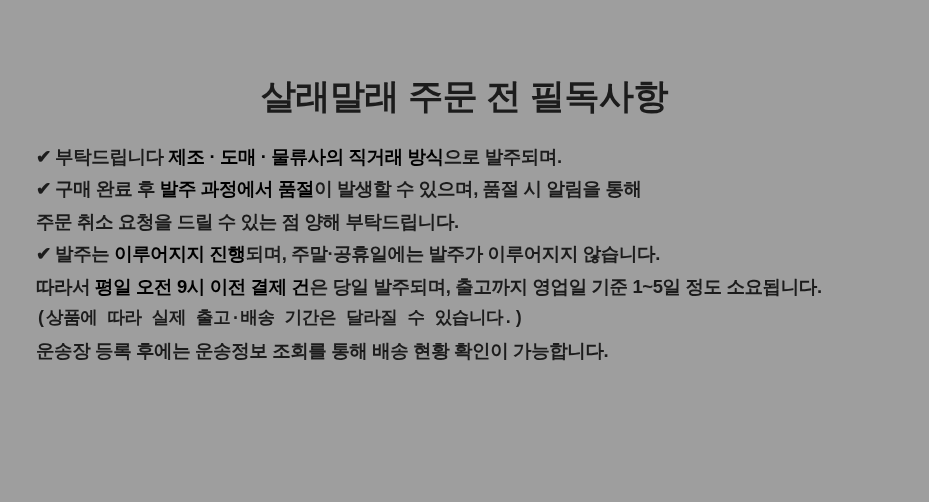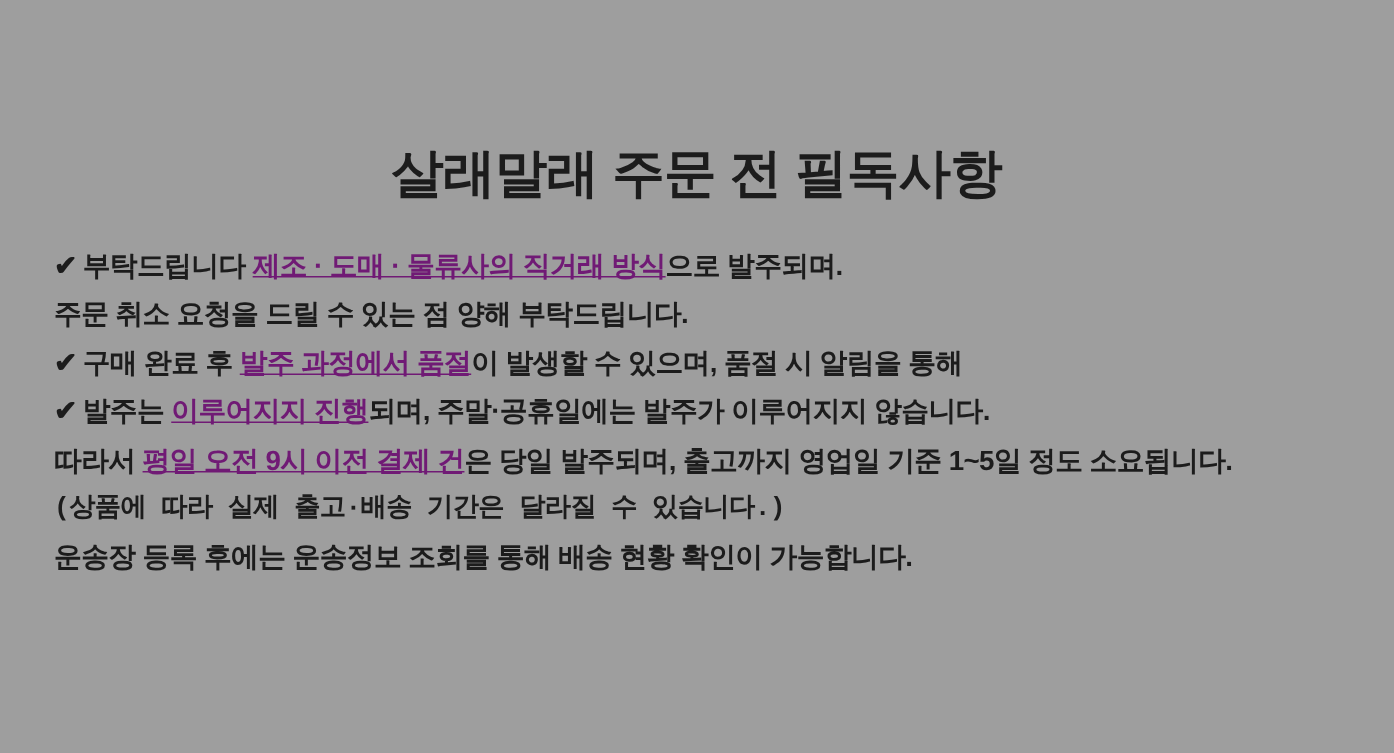--- a/index.html
+++ b/index.html
@@ -11,22 +11,21 @@
     height: 502px;
     background: #9e9e9e;
     font-family: "Liberation Sans", sans-serif;
     overflow: hidden;
   }
   .page {
     position: relative;
     width: 929px;
     height: 370px;
     box-sizing: border-box;
-    padding: 0 24px;
-    margin-top: 36px;
+    padding: 16px 24px;
   }
   .title {
     text-align: center;
     font-size: 35px;
     font-weight: bold;
     color: #1c1c1c;
     letter-spacing: -0.5px;
     padding-top: 58px;
     line-height: 1.25;
   }
@@ -47,34 +46,33 @@
   .line.tight {
     margin-bottom: 13px;
     font-family: Liberation Mono, monospace;
   }
   .check {
     font-weight: bold;
     color: #1c1c1c;
     margin-right: 4px;
   }
   .hl {
-    color: #701a75;
-    text-decoration: underline;
+    color: #000000;
   }
   .small {
     font-size: 17.5px;
   }
 </style>
 </head>
 <body>
 
 <div class="page">
   <div class="title">살래말래 주문 전 필독사항</div>
   <div class="body-block">
       <div class="line"><span class="check">✔</span><span class="">부탁드립니다 </span><span class="hl">제조 · 도매 · 물류사의 직거래 방식</span><span class="">으로 발주되며.</span></div>
+      <div class="line"><span class="check">✔</span><span class="">구매 완료 후 </span><span class="hl">발주 과정에서 품절</span><span class="">이 발생할 수 있으며, 품절 시 알림을 통해</span></div>
       <div class="line"><span class="">주문 취소 요청을 드릴 수 있는 점 양해 부탁드립니다.</span></div>
-      <div class="line"><span class="check">✔</span><span class="">구매 완료 후 </span><span class="hl">발주 과정에서 품절</span><span class="">이 발생할 수 있으며, 품절 시 알림을 통해</span></div>
       <div class="line"><span class="check">✔</span><span class="">발주는 </span><span class="hl">이루어지지 진행</span><span class="">되며, 주말·공휴일에는 발주가 이루어지지 않습니다.</span></div>
       <div class="line"><span class="">따라서 </span><span class="hl">평일 오전 9시 이전 결제 건</span><span class="">은 당일 발주되며, 출고까지 영업일 기준 1~5일 정도 소요됩니다.</span></div>
       <div class="line tight"><span class=" small">(상품에 따라 실제 출고·배송 기간은 달라질 수 있습니다.)</span></div>
       <div class="line"><span class="">운송장 등록 후에는 운송정보 조회를 통해 배송 현황 확인이 가능합니다.</span></div>
     </div>
 </div>
 
 </body></html>

